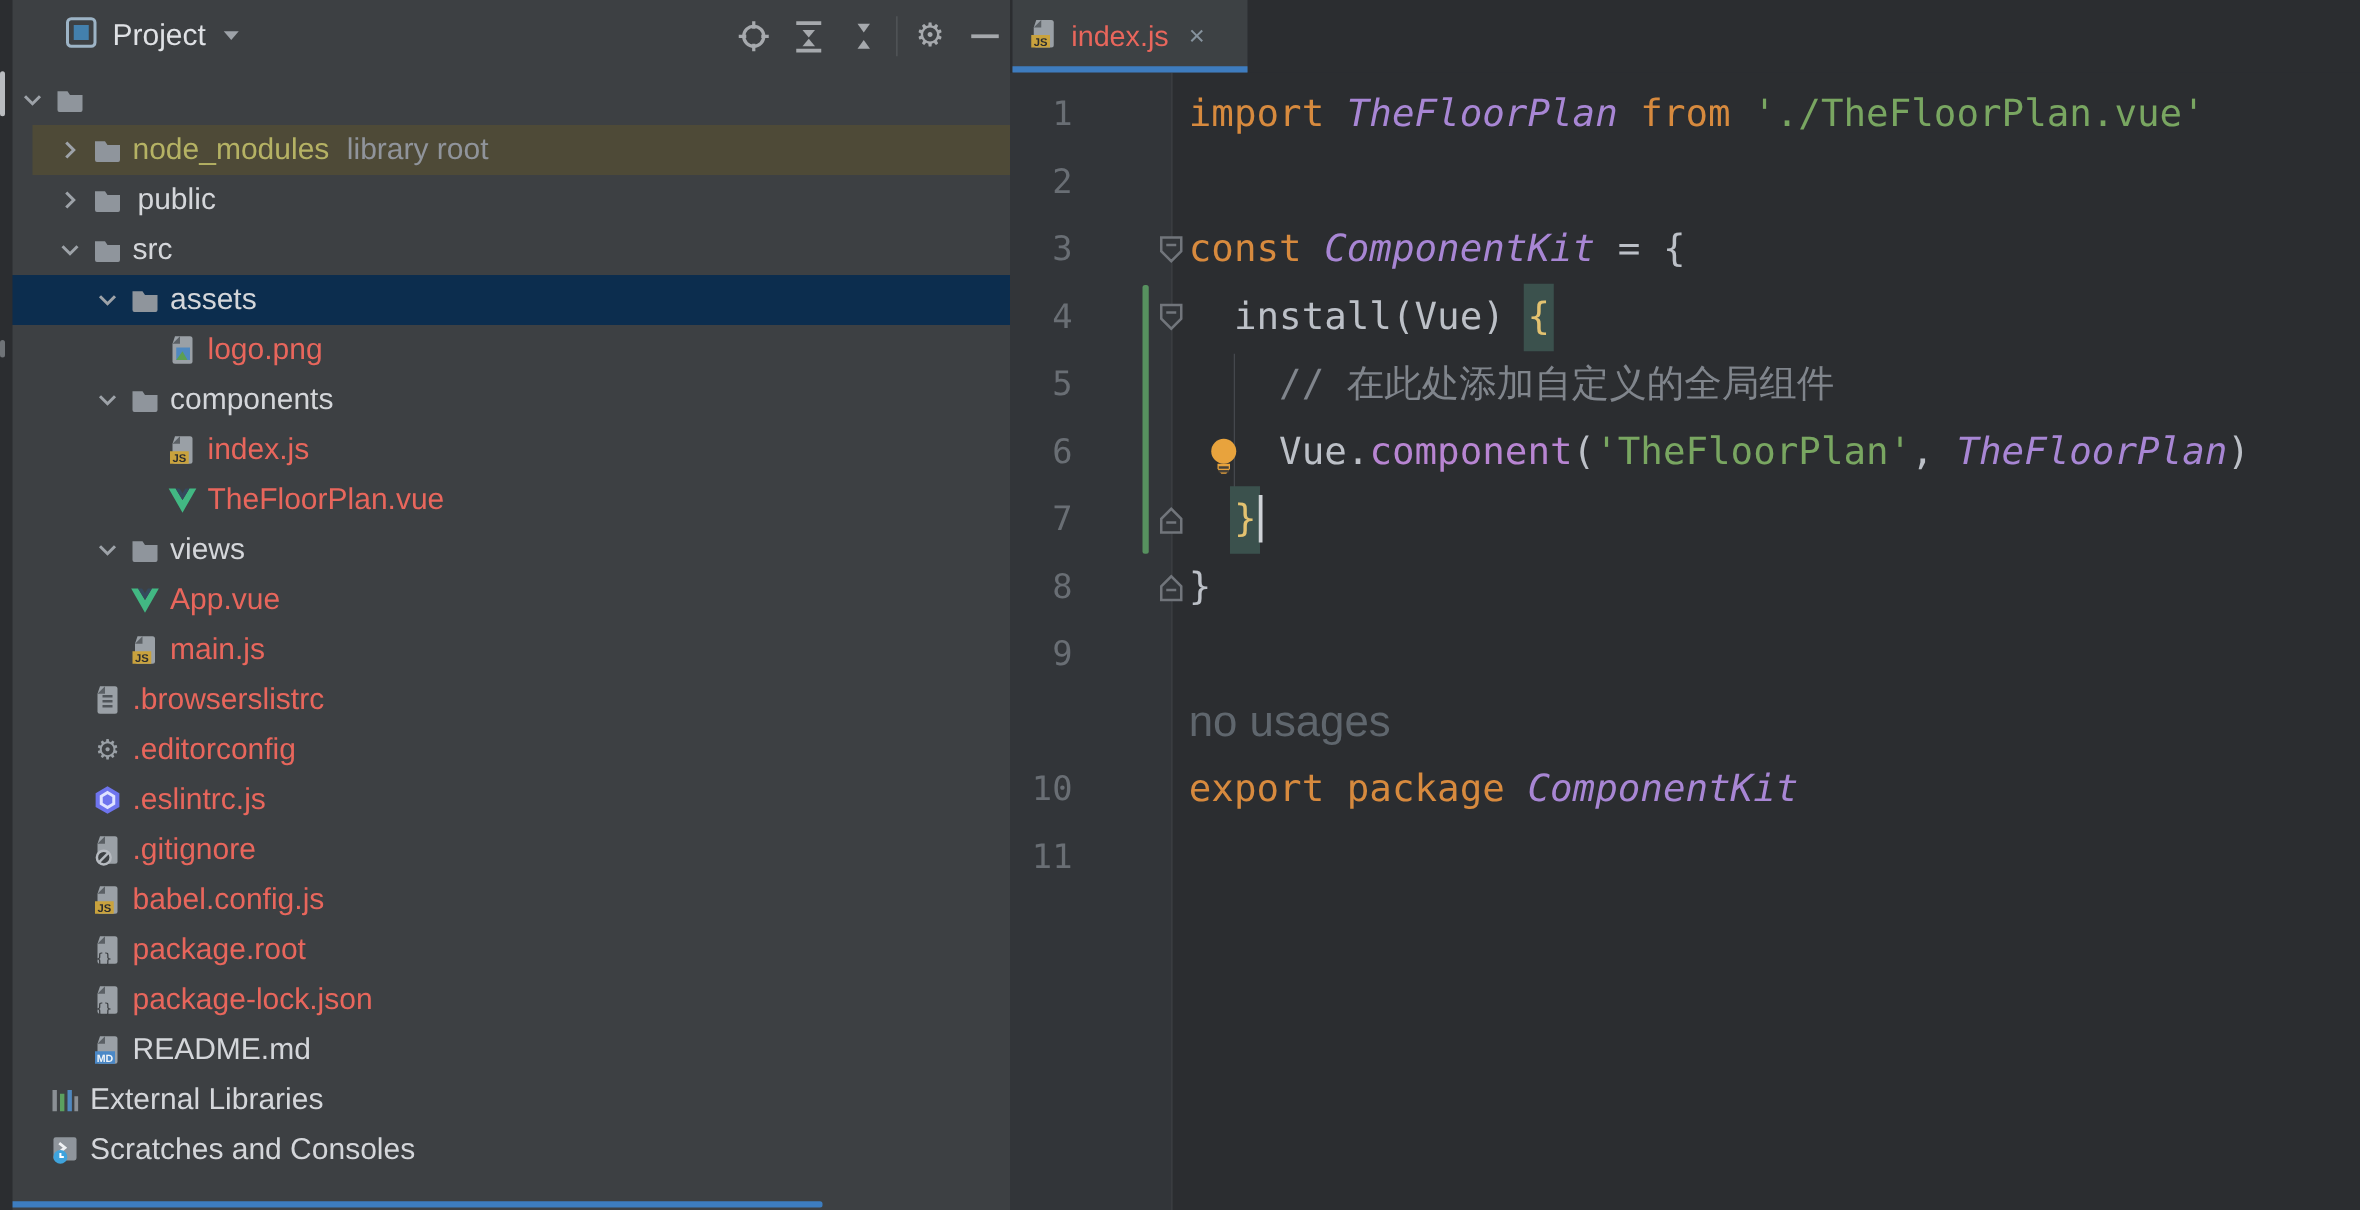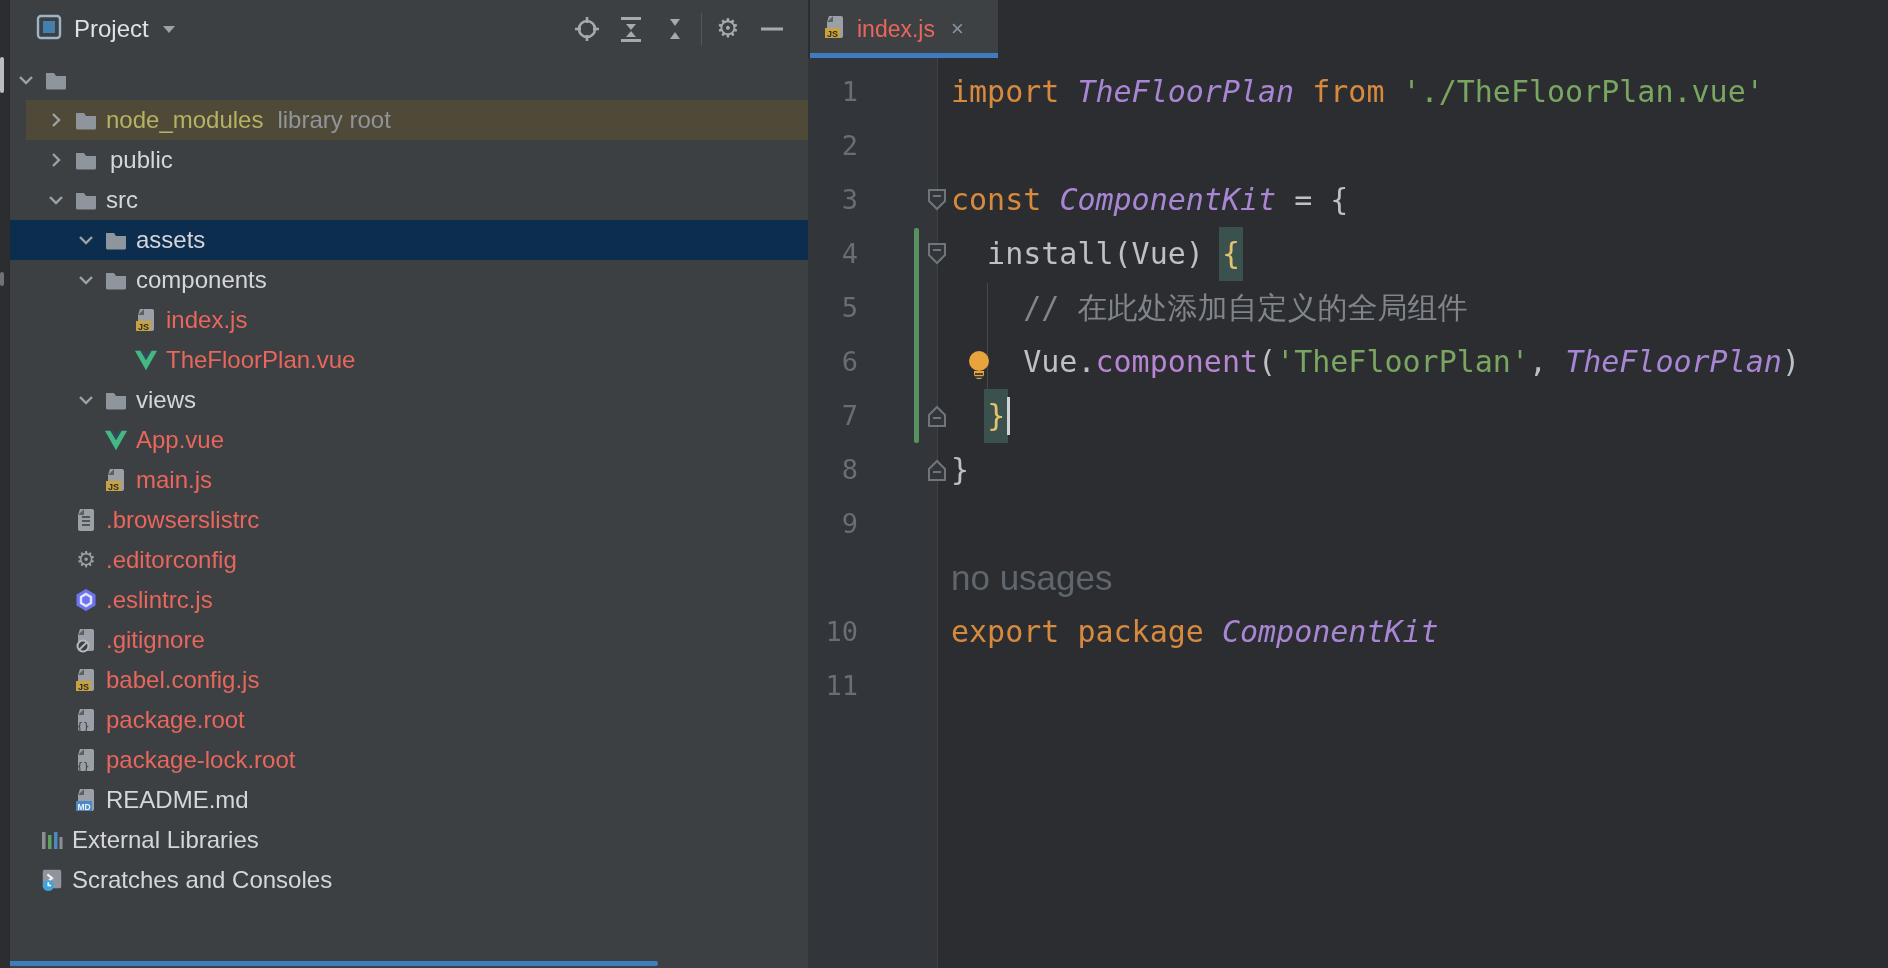--- a/index.html
+++ b/index.html
@@ -5,21 +5,21 @@
   html,body{margin:0;padding:0;background:#2b2d30;}
   #app{position:relative;width:1888px;height:968px;overflow:hidden;
        font-family:"Liberation Sans",sans-serif;color:#d4d6da;-webkit-font-smoothing:antialiased;}
 
   
   #edge-strip{position:absolute;left:0;top:0;width:10px;height:968px;background:#2b2d30;z-index:5;}
   .edge-tick{position:absolute;left:0;width:4px;border-radius:2px;}
 
   
   #panel{position:absolute;left:0;top:0;width:808px;height:968px;background:#3d4043;}
-  #panel-header{position:absolute;left:0;top:0;width:808px;height:57px;display:flex;align-items:center;}
+  #panel-header{position:absolute;left:16px;top:0;width:808px;height:57px;display:flex;align-items:center;}
   #panel-title-group{display:flex;align-items:center;gap:12px;margin-left:36px;cursor:default;}
   #panel-title{font-size:24px;color:#dfe1e5;}
   #panel-toolbar{position:absolute;right:0;top:0;height:57px;display:flex;align-items:center;}
   .tbtn{width:44px;height:44px;display:flex;align-items:center;justify-content:center;border-radius:4px;}
   .tb-divider{width:1px;height:32px;background:#55585c;margin:0 4px;}
   #hide-btn-wrap{margin-right:14px;}
 
   
   #tree{position:absolute;left:0;top:60px;width:808px;}
   .trow{position:relative;height:40px;width:808px;}
@@ -185,20 +185,31 @@
             </svg>
           </div>
           <div class="ticon" style="left: 104px;">
             <svg width="24" height="24" viewBox="0 0 24 24">
               <path d="M2,5 h8 l2,3 h10 v12 a1.5,1.5 0 0 1 -1.5,1.5 h-17 a1.5,1.5 0 0 1 -1.5,-1.5 z" fill="#8f959c"></path>
             </svg>
           </div>
           <div class="tlabel c-default" style="left: 136px;">assets</div>
         </div>
         <div class="trow">
+          <div class="ticon" style="left: 134px;">
+            <svg width="24" height="26" viewBox="0 0 24 26">
+              <path d="M6,2 h12 a2,2 0 0 1 2,2 v18 a2,2 0 0 1 -2,2 h-12 a2,2 0 0 1 -2,-2 v-14 z" fill="#9aa0a6"></path>
+              <path d="M4,8 l6,-6 v6 z" fill="#5b6065"></path>
+              <rect x="7" y="11" width="11" height="10" fill="#4f88c0"></rect>
+              <polygon points="7,21 12,14 16,21" fill="#5c9f53"></polygon>
+            </svg>
+          </div>
+          <div class="tlabel c-red" style="left: 166px;">logo.png</div>
+        </div>
+        <div class="trow">
           <div class="chev" style="left: 76px;">
             <svg width="18" height="12" viewBox="0 0 18 12">
               <polyline points="3,3 9,9 15,3" fill="none" stroke="#9da2a8" stroke-width="2.4"></polyline>
             </svg>
           </div>
           <div class="ticon" style="left: 104px;">
             <svg width="24" height="24" viewBox="0 0 24 24">
               <path d="M2,5 h8 l2,3 h10 v12 a1.5,1.5 0 0 1 -1.5,1.5 h-17 a1.5,1.5 0 0 1 -1.5,-1.5 z" fill="#8f959c"></path>
             </svg>
           </div>
@@ -319,21 +330,21 @@
           <div class="tlabel c-red" style="left: 106px;">package.root</div>
         </div>
         <div class="trow">
           <div class="ticon" style="left: 74px;">
             <svg width="24" height="26" viewBox="0 0 24 26">
               <path d="M6,2 h12 a2,2 0 0 1 2,2 v18 a2,2 0 0 1 -2,2 h-12 a2,2 0 0 1 -2,-2 v-14 z" fill="#9aa0a6"></path>
               <path d="M4,8 l6,-6 v6 z" fill="#5b6065"></path>
               <text x="9" y="23" font-family="DejaVu Sans Mono,monospace" font-size="11" fill="#3a3d40" text-anchor="middle">{}</text>
             </svg>
           </div>
-          <div class="tlabel c-red" style="left: 106px;">package-lock.root</div>
+          <div class="tlabel c-red" style="left: 106px;">package-lock.json</div>
         </div>
         <div class="trow">
           <div class="ticon" style="left: 74px;">
             <svg width="24" height="26" viewBox="0 0 24 26">
               <path d="M6,2 h12 a2,2 0 0 1 2,2 v18 a2,2 0 0 1 -2,2 h-12 a2,2 0 0 1 -2,-2 v-14 z" fill="#9aa0a6"></path>
               <path d="M4,8 l6,-6 v6 z" fill="#5b6065"></path>
               <rect x="2" y="14" width="16" height="10" fill="#4a88c7"></rect>
               <text x="10" y="22.5" font-family="Liberation Sans,sans-serif" font-size="8.5" font-weight="bold" fill="#eef3f8" text-anchor="middle">MD</text>
             </svg>
           </div>

